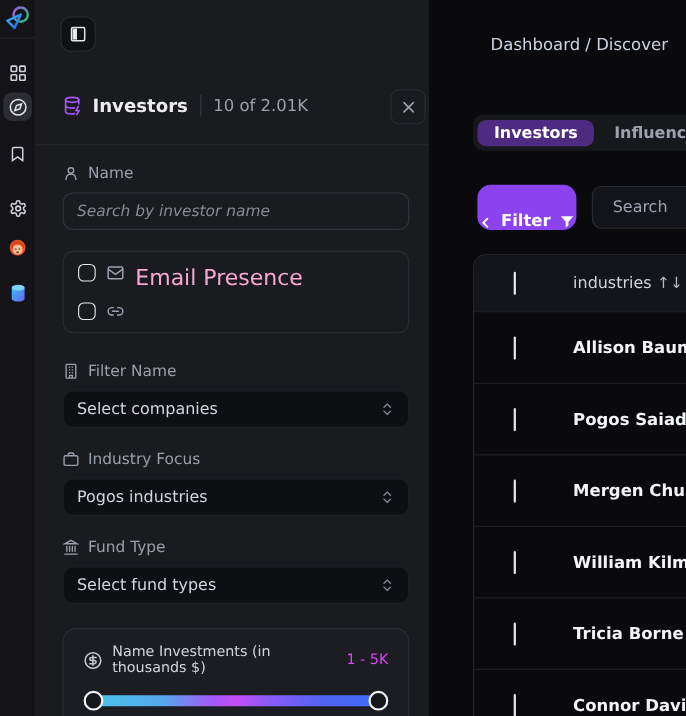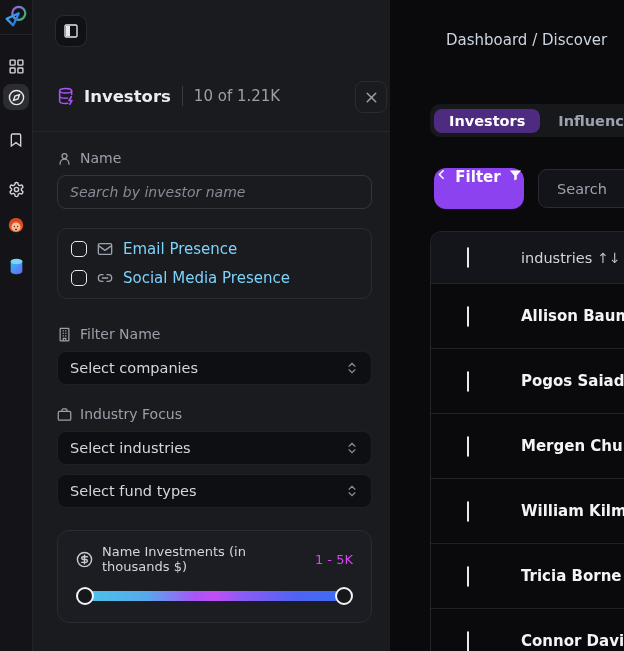--- a/index.html
+++ b/index.html
@@ -34,34 +34,34 @@
   .panel-header { position:absolute; left:24px; top:86px; right:18px; display:flex; align-items:center; }
   .panel-title { font-size:16.5px; font-weight:bold; color:#ececf0; margin-left:9px; }
   .panel-sep { width:1px; height:20px; background:#3a3b42; margin:0 11px; }
   .panel-count { font-size:15px; color:#9aa0aa; }
   .close-btn { position:absolute; right:3px; top:81px; width:32px; height:32px;
     border:1px solid #2a2b31; border-radius:8px; display:flex; align-items:center; justify-content:center;
     color:#9ca3af; cursor:pointer; }
   .panel-div { position:absolute; left:0; right:0; top:131px; height:1px; background:#26272c; }
 
   .fields { position:absolute; top:132px; left:0; right:0; padding:0 18px 0 24px; }
-  .field-label { display:flex; align-items:center; gap:8px; color:#9aa0aa; font-size:14px; }
+  .field-label { display:flex; align-items:flex-start; gap:8px; color:#9aa0aa; font-size:14px; }
   .field-label svg { flex:0 0 auto; }
   .lbl-name { margin-top:18px; }
   .lbl-company { margin-top:27px; }
   .lbl-industry { margin-top:21px; }
   .lbl-fund { margin-top:21px; }
 
   .text-input { margin-top:9px; width:100%; height:34px; background:transparent;
     border:1px solid #34353c; border-radius:9px; color:#e5e7eb; font-size:14px; padding:0 12px;
     font-family:inherit; outline:none;font-style:italic; }
   .text-input::placeholder { color:#868b95; }
 
   .check-card { margin-top:19px; border:1px solid #2b2c32; border-radius:10px; padding:11px 13px; }
-  .check-row { display:flex; align-items:center; gap:10px; color:#7dd3fc; font-size:15px; cursor:pointer; }
+  .check-row { display:flex; gap:10px; color:#f9a8d4; font-size:20px; cursor:pointer; }
   .check-row + .check-row { margin-top:11px; }
   .checkbox { width:16px; height:16px; border:1.5px solid #e8eaed; border-radius:5px; background:transparent; flex:0 0 auto; }
   .check-ic { color:#9ca3af; }
 
   .select { margin-top:9px; height:34px; background:#0e0f13; border:1px solid #1f2026; border-radius:9px;
     display:flex; align-items:center; justify-content:space-between; padding:0 12px;
     color:#d3d6dc; font-size:14.5px; font-weight:500; cursor:pointer;gap:21px; }
   .select .chevs { color:#8a8f99; }
 
   .slider-card { margin-top:22px; border:1px solid #2b2c32; border-radius:12px; background:#1c1d22; padding:13px 18px 17px; }
@@ -78,21 +78,21 @@
   
   .main { position:absolute; left:390px; top:0; width:234px; height:100%; background:#0a0a0d;padding-left:40px; }
   .breadcrumb { position:absolute; left:56px; top:31px; font-size:15px; color:#cbd5e1; white-space:nowrap; cursor:pointer; }
 
   .tabbar { position:absolute; left:40px; top:104px; width:300px; height:33px; background:#17181c;
     border-radius:10px; display:flex; align-items:center; padding:4px; gap:3px; }
   .tab { padding:4px 15px; font-size:14.5px; font-weight:600; color:#9ca3af; border-radius:8px; cursor:pointer; white-space:nowrap; }
   .tab.active { background:#4e2b80; color:#ffffff; }
 
   .filter-btn { position:absolute; left:44px; top:168px; width:90px; height:41px; background:#8d42f0;
-    border:none; border-radius:12px; display:flex; align-items:flex-start; justify-content:center; gap:7px;
+    border:none; border-radius:12px; display:flex; align-items:flex-end; justify-content:center; gap:7px;
     color:#fff; font-size:15px; font-weight:bold; font-family:inherit; cursor:pointer; }
   .search-box { position:absolute; left:148px; top:169px; width:150px; height:39px; background:#131419;
     border:1px solid #2b2c32; border-radius:9px; display:flex; align-items:center; padding:0 18px; }
   .search-box input { background:transparent; border:none; outline:none; color:#e5e7eb;
     font-size:14.5px; font-family:inherit; width:100%; }
   .search-box input::placeholder { color:#9ca3af; }
 
   .table { position:absolute; left:40px; top:231px; width:280px;
     border-left:1px solid #24252b; border-top:1px solid #24252b; border-radius:12px 0 0 0; }
   .thead { height:52px; background:#14151a; display:flex; align-items:center;
@@ -195,21 +195,21 @@
       <svg viewBox="0 0 24 24" width="18" height="18" fill="none" stroke="#a855f7" stroke-width="2" stroke-linecap="round" stroke-linejoin="round">
         <ellipse cx="11.5" cy="5" rx="8" ry="3"></ellipse>
         <path d="M3.5 5v14c0 1.66 3.58 3 8 3 1 0 2-.07 2.9-.2"></path>
         <path d="M3.5 12c0 1.66 3.58 3 8 3 .9 0 1.8-.06 2.6-.17"></path>
         <path d="M19.5 5v5"></path>
         <path d="M19 13l-3 5h4l-3 5"></path>
       </svg>
     </span>
     <span class="panel-title">Investors</span>
     <span class="panel-sep"></span>
-    <span class="panel-count">10 of 1.21K</span>
+    <span class="panel-count">10 of 2.01K</span>
   </div>
 
   <div class="close-btn">
     <svg viewBox="0 0 24 24" width="17" height="17" fill="none" stroke="currentColor" stroke-width="2" stroke-linecap="round">
       <path d="M6 6l12 12M18 6L6 18"></path>
     </svg>
   </div>
 
   <div class="panel-div"></div>
 
@@ -233,21 +233,20 @@
         </svg>
         <span>Email Presence</span>
       </div>
       <div class="check-row">
         <span class="checkbox"></span>
         <svg class="check-ic" viewBox="0 0 24 24" width="16" height="16" fill="none" stroke="currentColor" stroke-width="2" stroke-linecap="round">
           <path d="M9 17H7A5 5 0 0 1 7 7h2"></path>
             <path d="M15 7h2a5 5 0 1 1 0 10h-2"></path>
             <path d="M8 12h8"></path>
         </svg>
-        <span>Social Media Presence</span>
       </div>
     </div>
 
     <div class="field-label lbl-company">
       <svg viewBox="0 0 24 24" width="15" height="15" fill="none" stroke="currentColor" stroke-width="2">
         <rect x="5" y="2" width="14" height="20" rx="1"></rect>
         <path d="M9 6h2M13 6h2M9 10h2M13 10h2M9 14h2M13 14h2M10 22v-4h4v4"></path>
       </svg>
       <span>Filter Name</span>
     </div>
@@ -260,26 +259,32 @@
 
     <div class="field-label lbl-industry">
       <svg viewBox="0 0 24 24" width="15" height="15" fill="none" stroke="currentColor" stroke-width="2">
         <rect x="2" y="7" width="20" height="14" rx="2"></rect>
         <path d="M8 7V5a2 2 0 0 1 2-2h4a2 2 0 0 1 2 2v2"></path>
           <path d="M12 12v.01"></path>
       </svg>
       <span>Industry Focus</span>
     </div>
     <div class="select">
-      <span>Select industries</span>
+      <span>Pogos industries</span>
       <svg class="chevs" viewBox="0 0 24 24" width="14" height="14" fill="none" stroke="currentColor" stroke-width="2" stroke-linecap="round">
         <path d="M7 9l5-5 5 5M7 15l5 5 5-5"></path>
       </svg>
     </div>
 
+    <div class="field-label lbl-fund">
+      <svg viewBox="0 0 24 24" width="15" height="15" fill="none" stroke="currentColor" stroke-width="2" stroke-linecap="round">
+        <path d="M3 22h18M6 18v-7M10 18v-7M14 18v-7M18 18v-7M12 2l9 5H3z"></path>
+      </svg>
+      <span>Fund Type</span>
+    </div>
     <div class="select">
       <span>Select fund types</span>
       <svg class="chevs" viewBox="0 0 24 24" width="14" height="14" fill="none" stroke="currentColor" stroke-width="2" stroke-linecap="round">
         <path d="M7 9l5-5 5 5M7 15l5 5 5-5"></path>
       </svg>
     </div>
 
     <div class="slider-card">
       <div class="slider-head">
         <svg viewBox="0 0 24 24" width="17" height="17" fill="none" stroke="#c6cad2" stroke-width="2" stroke-linecap="round">

